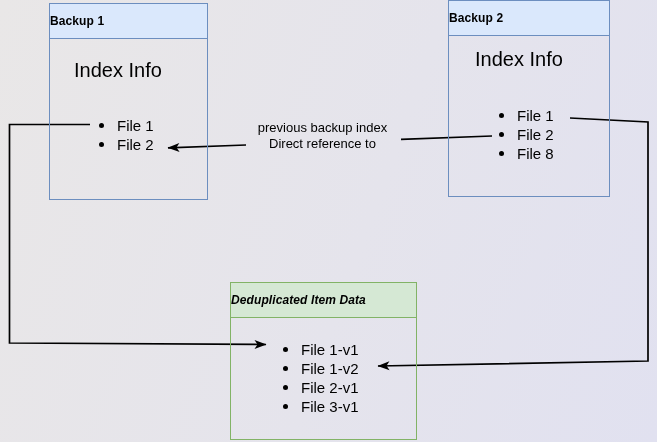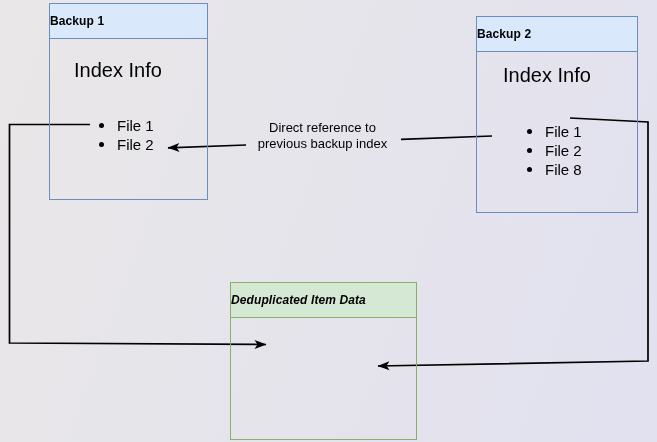--- a/index.html
+++ b/index.html
@@ -115,21 +115,21 @@
         <span class="dot"></span>
         <span>File 1</span>
       </li>
       <li>
         <span class="dot"></span>
         <span>File 2</span>
       </li>
     </ul>
   </div>
 
-  <div class="node blue" style="left:448px; top:16px; width:162px; height:197px;margin-left:28px;">
+  <div class="node blue" style="left:448px; top:0; width:162px; height:197px;">
     <div class="node-header">
       <span>Backup 2</span>
     </div>
     <div class="subtitle" style="left:26px; top:49px;">Index Info</div>
     <ul class="filelist" style="left:50px; top:105px;">
       <li>
         <span class="dot"></span>
         <span>File 1</span>
       </li>
       <li>
@@ -140,20 +140,38 @@
         <span class="dot"></span>
         <span>File 8</span>
       </li>
     </ul>
   </div>
 
   <div class="node green" style="left:230px; top:282px; width:187px; height:158px;">
     <div class="node-header">
       <span>Deduplicated Item Data</span>
     </div>
+    <ul class="filelist" style="left:52px; top:57px;">
+      <li>
+        <span class="dot"></span>
+        <span>File 1-v1</span>
+      </li>
+      <li>
+        <span class="dot"></span>
+        <span>File 1-v2</span>
+      </li>
+      <li>
+        <span class="dot"></span>
+        <span>File 2-v1</span>
+      </li>
+      <li>
+        <span class="dot"></span>
+        <span>File 3-v1</span>
+      </li>
+    </ul>
   </div>
 
   <div class="edge-label">
+    <span>previous backup index</span>
     <span>Direct reference to</span>
-    <span>previous backup index</span>
   </div>
 
 </div>
 
 </body></html>

